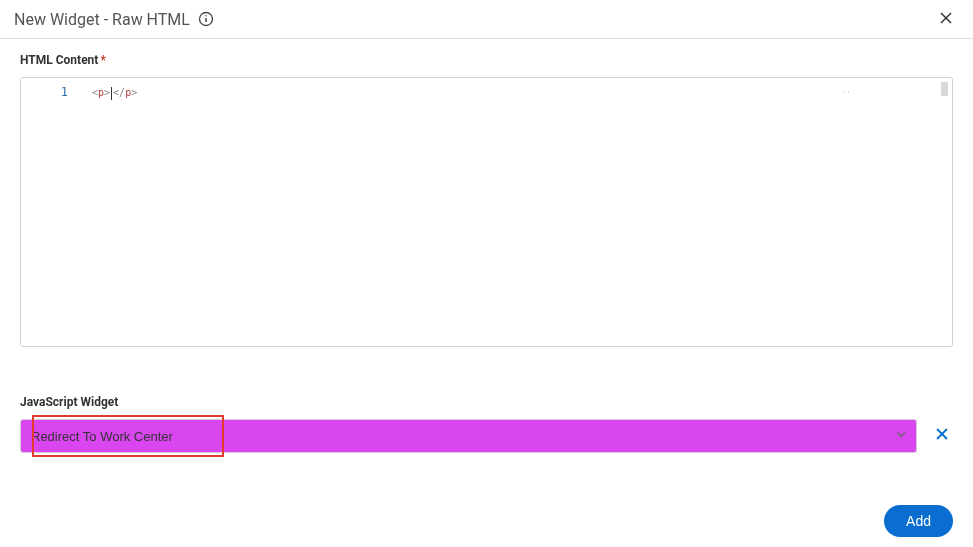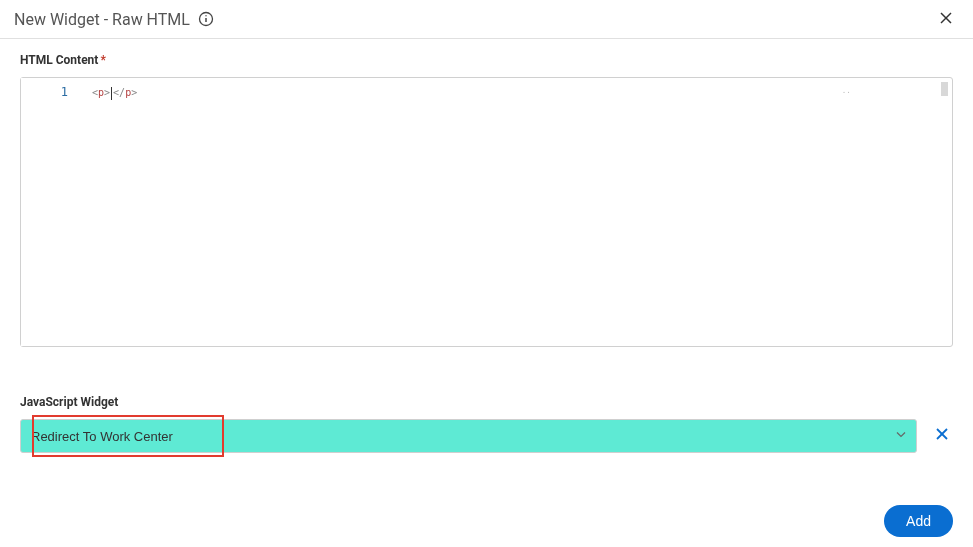--- a/index.html
+++ b/index.html
@@ -127,21 +127,21 @@
       flex: 1;
     }
     .select-input {
       width: 100%;
       height: 34px;
       border: 1px solid #cfcfcf;
       border-radius: 3px;
       padding: 0 30px 0 10px;
       font-size: 13px;
       color: #333;
-      background: #5eead4;
+      background: #d946ef;
       cursor: pointer;
     }
     .select-chevron {
       position: absolute;
       right: 10px;
       top: 50%;
       transform: translateY(-50%);
       pointer-events: none;
       color: #666;
     }

